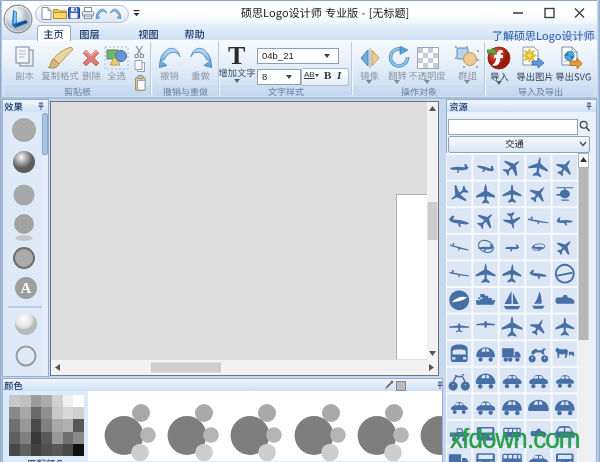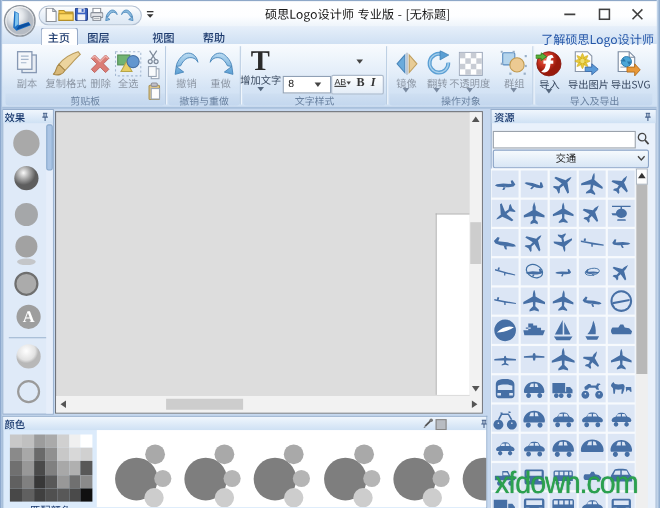--- a/index.html
+++ b/index.html
@@ -174,20 +174,22 @@
       </defs>
     </svg>
 <div style="position:absolute;left:190.5px;top:70.0px;line-height:0;"><svg width="19" height="11" viewBox="0 -9.5 19 11.2" style="overflow:visible">
         <path d="M1.5 -5.1V-2.2H4.4V-1.5H1.2V-0.9H4.4V-0.1H0.5V0.5H9V-0.1H5.1V-0.9H8.4V-1.5H5.1V-2.2H8.1V-5.1H5.1V-5.7H9V-6.3H5.1V-7C6.2 -7.1 7.2 -7.2 8 -7.4L7.7 -7.9C6.2 -7.7 3.5 -7.5 1.3 -7.4C1.3 -7.3 1.4 -7 1.4 -6.9C2.3 -6.9 3.4 -6.9 4.4 -7V-6.3H0.6V-5.7H4.4V-5.1ZM2.2 -3.4H4.4V-2.7H2.2ZM5.1 -3.4H7.3V-2.7H5.1ZM2.2 -4.6H4.4V-3.9H2.2ZM5.1 -4.6H7.3V-3.9H5.1Z M16.1 -8C15.9 -6.5 15.5 -4.9 14.9 -4C14.9 -3.9 15 -3.8 15.1 -3.7H14.1V-5.5H15.3V-6.1H14.1V-7.9H13.4V-6.1H12.1V-5.5H13.4V-3.7H12.3V0.3H13V-0.3H15.1V-3.6L15.3 -3.4C15.5 -3.7 15.6 -4 15.8 -4.3C15.9 -3.4 16.1 -2.4 16.5 -1.6C16 -0.8 15.4 -0.2 14.6 0.3C14.8 0.4 15 0.6 15.1 0.8C15.8 0.3 16.4 -0.3 16.8 -0.9C17.2 -0.3 17.7 0.3 18.3 0.8C18.4 0.6 18.6 0.3 18.7 0.2C18 -0.2 17.5 -0.9 17.2 -1.6C17.7 -2.6 18 -3.9 18.2 -5.5H18.6V-6.1H16.4C16.5 -6.7 16.7 -7.3 16.8 -7.9ZM13 -3H14.5V-0.9H13ZM16.2 -5.5H17.5C17.4 -4.3 17.2 -3.2 16.8 -2.3C16.5 -3.3 16.3 -4.4 16.2 -5.3ZM11.7 -7.9C11.3 -6.5 10.5 -5 9.7 -4.1C9.8 -3.9 10 -3.5 10.1 -3.3C10.4 -3.7 10.7 -4.1 10.9 -4.6V0.8H11.6V-5.8C11.9 -6.5 12.2 -7.1 12.4 -7.8Z" fill="#8b95a3"></path>
       </svg></div>
 <div style="position:absolute;left:228px;top:45px;width:21px;height:21px;font-family:'Liberation Serif',serif;font-weight:bold;font-size:26px;line-height:21px;color:#2a2a2a;">T</div>
 <div style="position:absolute;left:218.0px;top:67.0px;line-height:0;"><svg width="38" height="11" viewBox="0 -9.5 38 11.2" style="overflow:visible">
         <path d="M4.4 -5.7C4.7 -5.2 5 -4.7 5.1 -4.3L5.5 -4.5C5.4 -4.8 5.1 -5.4 4.8 -5.8ZM7.3 -5.8C7.1 -5.4 6.8 -4.8 6.6 -4.4L6.9 -4.3C7.2 -4.6 7.5 -5.2 7.8 -5.6ZM0.4 -1.2 0.6 -0.5C1.4 -0.8 2.4 -1.2 3.3 -1.6L3.2 -2.2L2.2 -1.9V-5H3.2V-5.7H2.2V-7.9H1.5V-5.7H0.5V-5H1.5V-1.6ZM4.2 -7.7C4.5 -7.4 4.7 -6.9 4.9 -6.6L5.5 -6.9C5.4 -7.2 5.1 -7.6 4.8 -8ZM3.5 -6.6V-3.4H8.6V-6.6H7.3C7.6 -6.9 7.9 -7.4 8.1 -7.7L7.4 -8C7.2 -7.6 6.8 -7 6.6 -6.6ZM4.1 -6.1H5.8V-4H4.1ZM6.4 -6.1H8V-4H6.4ZM4.7 -1H7.5V-0.3H4.7ZM4.7 -1.5V-2.3H7.5V-1.5ZM4 -2.9V0.7H4.7V0.3H7.5V0.7H8.2V-2.9Z M14.9 -6.8V0.6H15.6V-0.1H17.5V0.5H18.2V-6.8ZM15.6 -0.8V-6.1H17.5V-0.8ZM11.4 -7.9 11.3 -6.2H10V-5.5H11.3C11.3 -3.1 11 -1 9.8 0.3C9.9 0.4 10.2 0.6 10.3 0.8C11.6 -0.6 11.9 -2.9 12 -5.5H13.5C13.4 -1.8 13.3 -0.5 13.1 -0.2C13 -0.1 12.9 -0.1 12.8 -0.1C12.6 -0.1 12.2 -0.1 11.8 -0.1C11.9 0.1 11.9 0.4 12 0.6C12.4 0.6 12.8 0.6 13.1 0.6C13.4 0.5 13.5 0.5 13.7 0.2C14 -0.2 14.1 -1.6 14.2 -5.8C14.2 -5.9 14.2 -6.2 14.2 -6.2H12L12.1 -7.9Z M23 -7.8C23.3 -7.4 23.6 -6.7 23.7 -6.3L24.5 -6.6C24.4 -7 24 -7.6 23.8 -8ZM19.5 -6.3V-5.6H21C21.5 -4.2 22.3 -2.9 23.2 -1.9C22.2 -1 20.9 -0.4 19.3 0.1C19.5 0.2 19.7 0.6 19.8 0.7C21.4 0.2 22.7 -0.5 23.8 -1.4C24.8 -0.4 26.1 0.3 27.7 0.7C27.8 0.5 28 0.2 28.2 0C26.7 -0.3 25.4 -1 24.3 -1.9C25.3 -2.9 26 -4.1 26.6 -5.6H28.1V-6.3ZM23.8 -2.4C22.9 -3.3 22.2 -4.4 21.7 -5.6H25.8C25.3 -4.3 24.6 -3.3 23.8 -2.4Z M32.9 -3.4V-2.9H29.2V-2.2H32.9V-0.1C32.9 0 32.8 0 32.7 0.1C32.5 0.1 31.9 0.1 31.2 0C31.4 0.2 31.5 0.6 31.5 0.8C32.3 0.8 32.8 0.7 33.2 0.6C33.5 0.5 33.6 0.3 33.6 -0.1V-2.2H37.3V-2.9H33.6V-3.2C34.5 -3.6 35.3 -4.3 35.9 -4.9L35.4 -5.3L35.3 -5.2H30.7V-4.6H34.5C34 -4.1 33.4 -3.7 32.9 -3.4ZM32.5 -7.8C32.7 -7.6 32.9 -7.3 33 -7H29.3V-5H30V-6.3H36.5V-5H37.2V-7H33.8C33.7 -7.3 33.5 -7.7 33.2 -8Z" fill="#3a4a60"></path>
       </svg></div>
 <div style="position:absolute;left:234px;top:79px;width:0;height:0;border:3px solid transparent;border-top:4px solid #55677e;"></div>
+<div style="position:absolute;left:257px;top:48px;width:76px;height:14px;border:1px solid #8fa0b5;
+background:#fff;font-size:9.5px;line-height:14px;padding-left:4px;color:#222;">04b_21</div>
 <div style="position:absolute;left:324px;top:54px;width:0;height:0;border:3.2px solid transparent;border-top:4px solid #444;"></div>
 <div style="position:absolute;left:257px;top:69px;width:38px;height:14px;border:1px solid #8fa0b5;
 background:#fff;font-size:9.5px;line-height:14px;padding-left:4px;color:#222;">8</div>
 <div style="position:absolute;left:286px;top:75px;width:0;height:0;border:3.2px solid transparent;border-top:4px solid #444;"></div>
 <div style="position:absolute;left:301px;top:68px;width:46px;height:16px;border:1px solid #aebbcc;
 border-radius:2px;background:linear-gradient(#fdfefe,#e4edf7);"></div>
 <div style="position:absolute;left:304px;top:70px;font-size:8px;line-height:9px;color:#333;
 font-family:'Liberation Sans',sans-serif;text-decoration:underline;">AB</div>
 <div style="position:absolute;left:315px;top:74px;width:0;height:0;border:2.8px solid transparent;border-top:3.6px solid #444;"></div>
 <div style="position:absolute;left:324px;top:69px;font-size:11px;font-weight:bold;color:#333;

